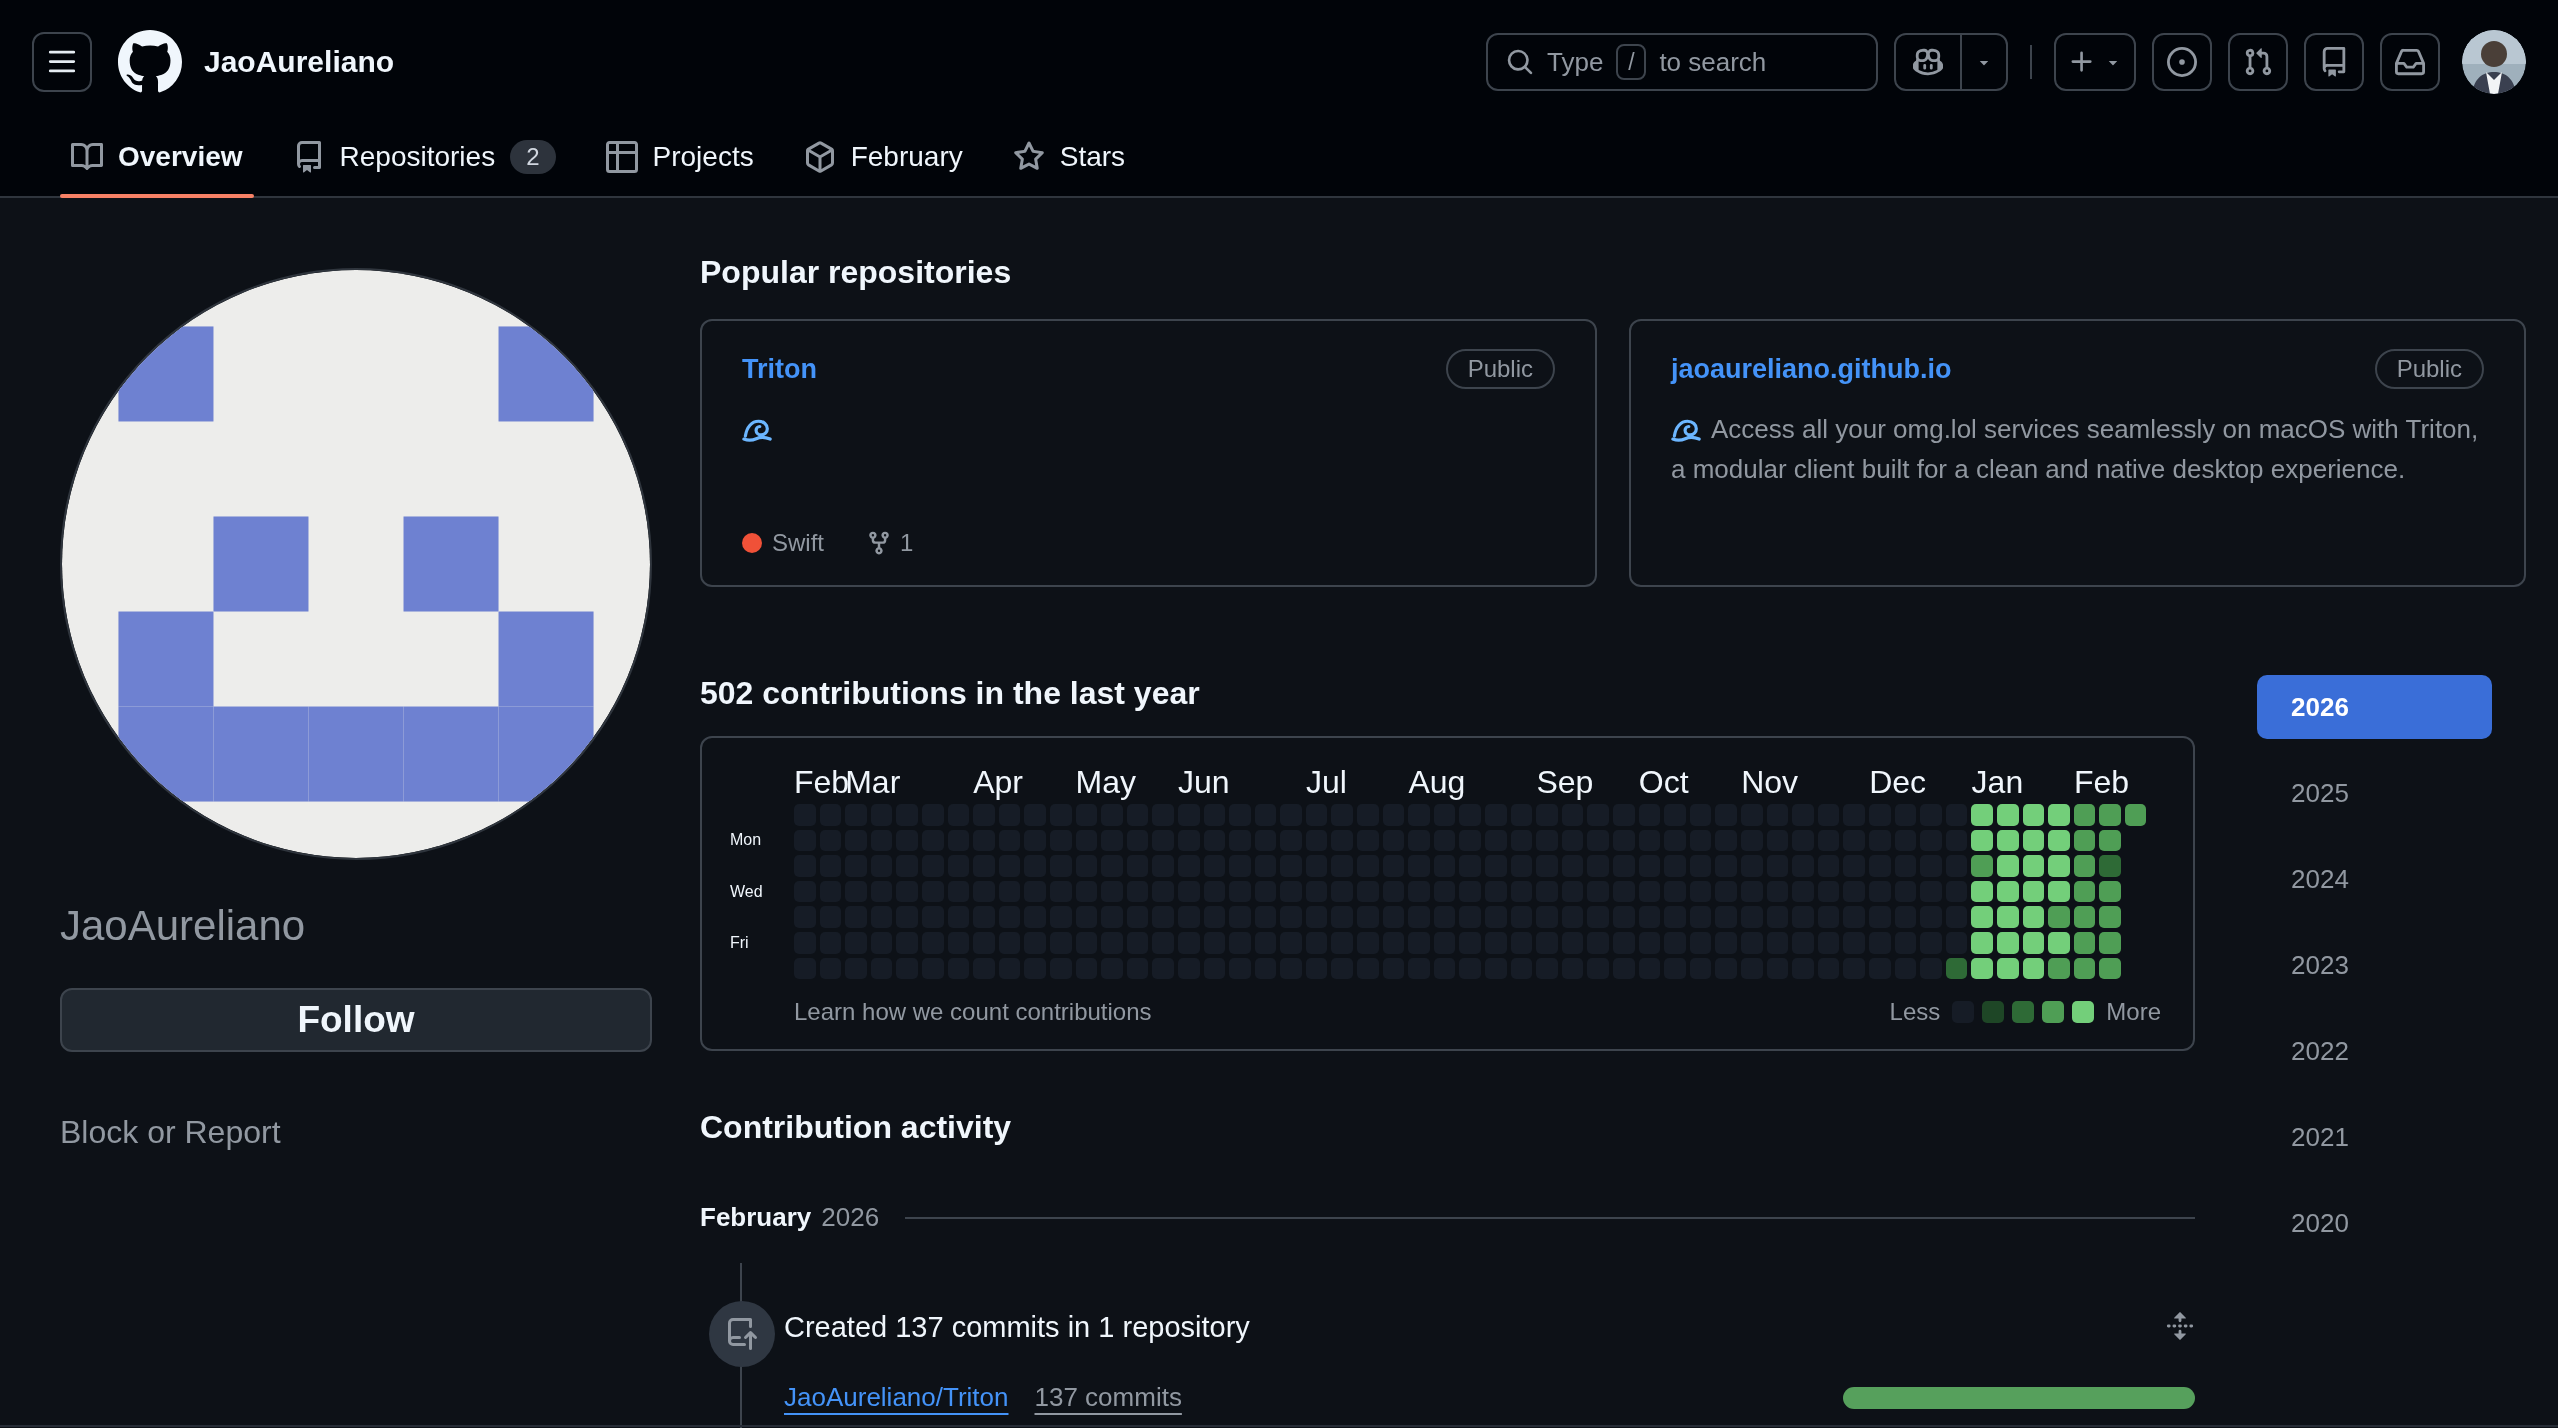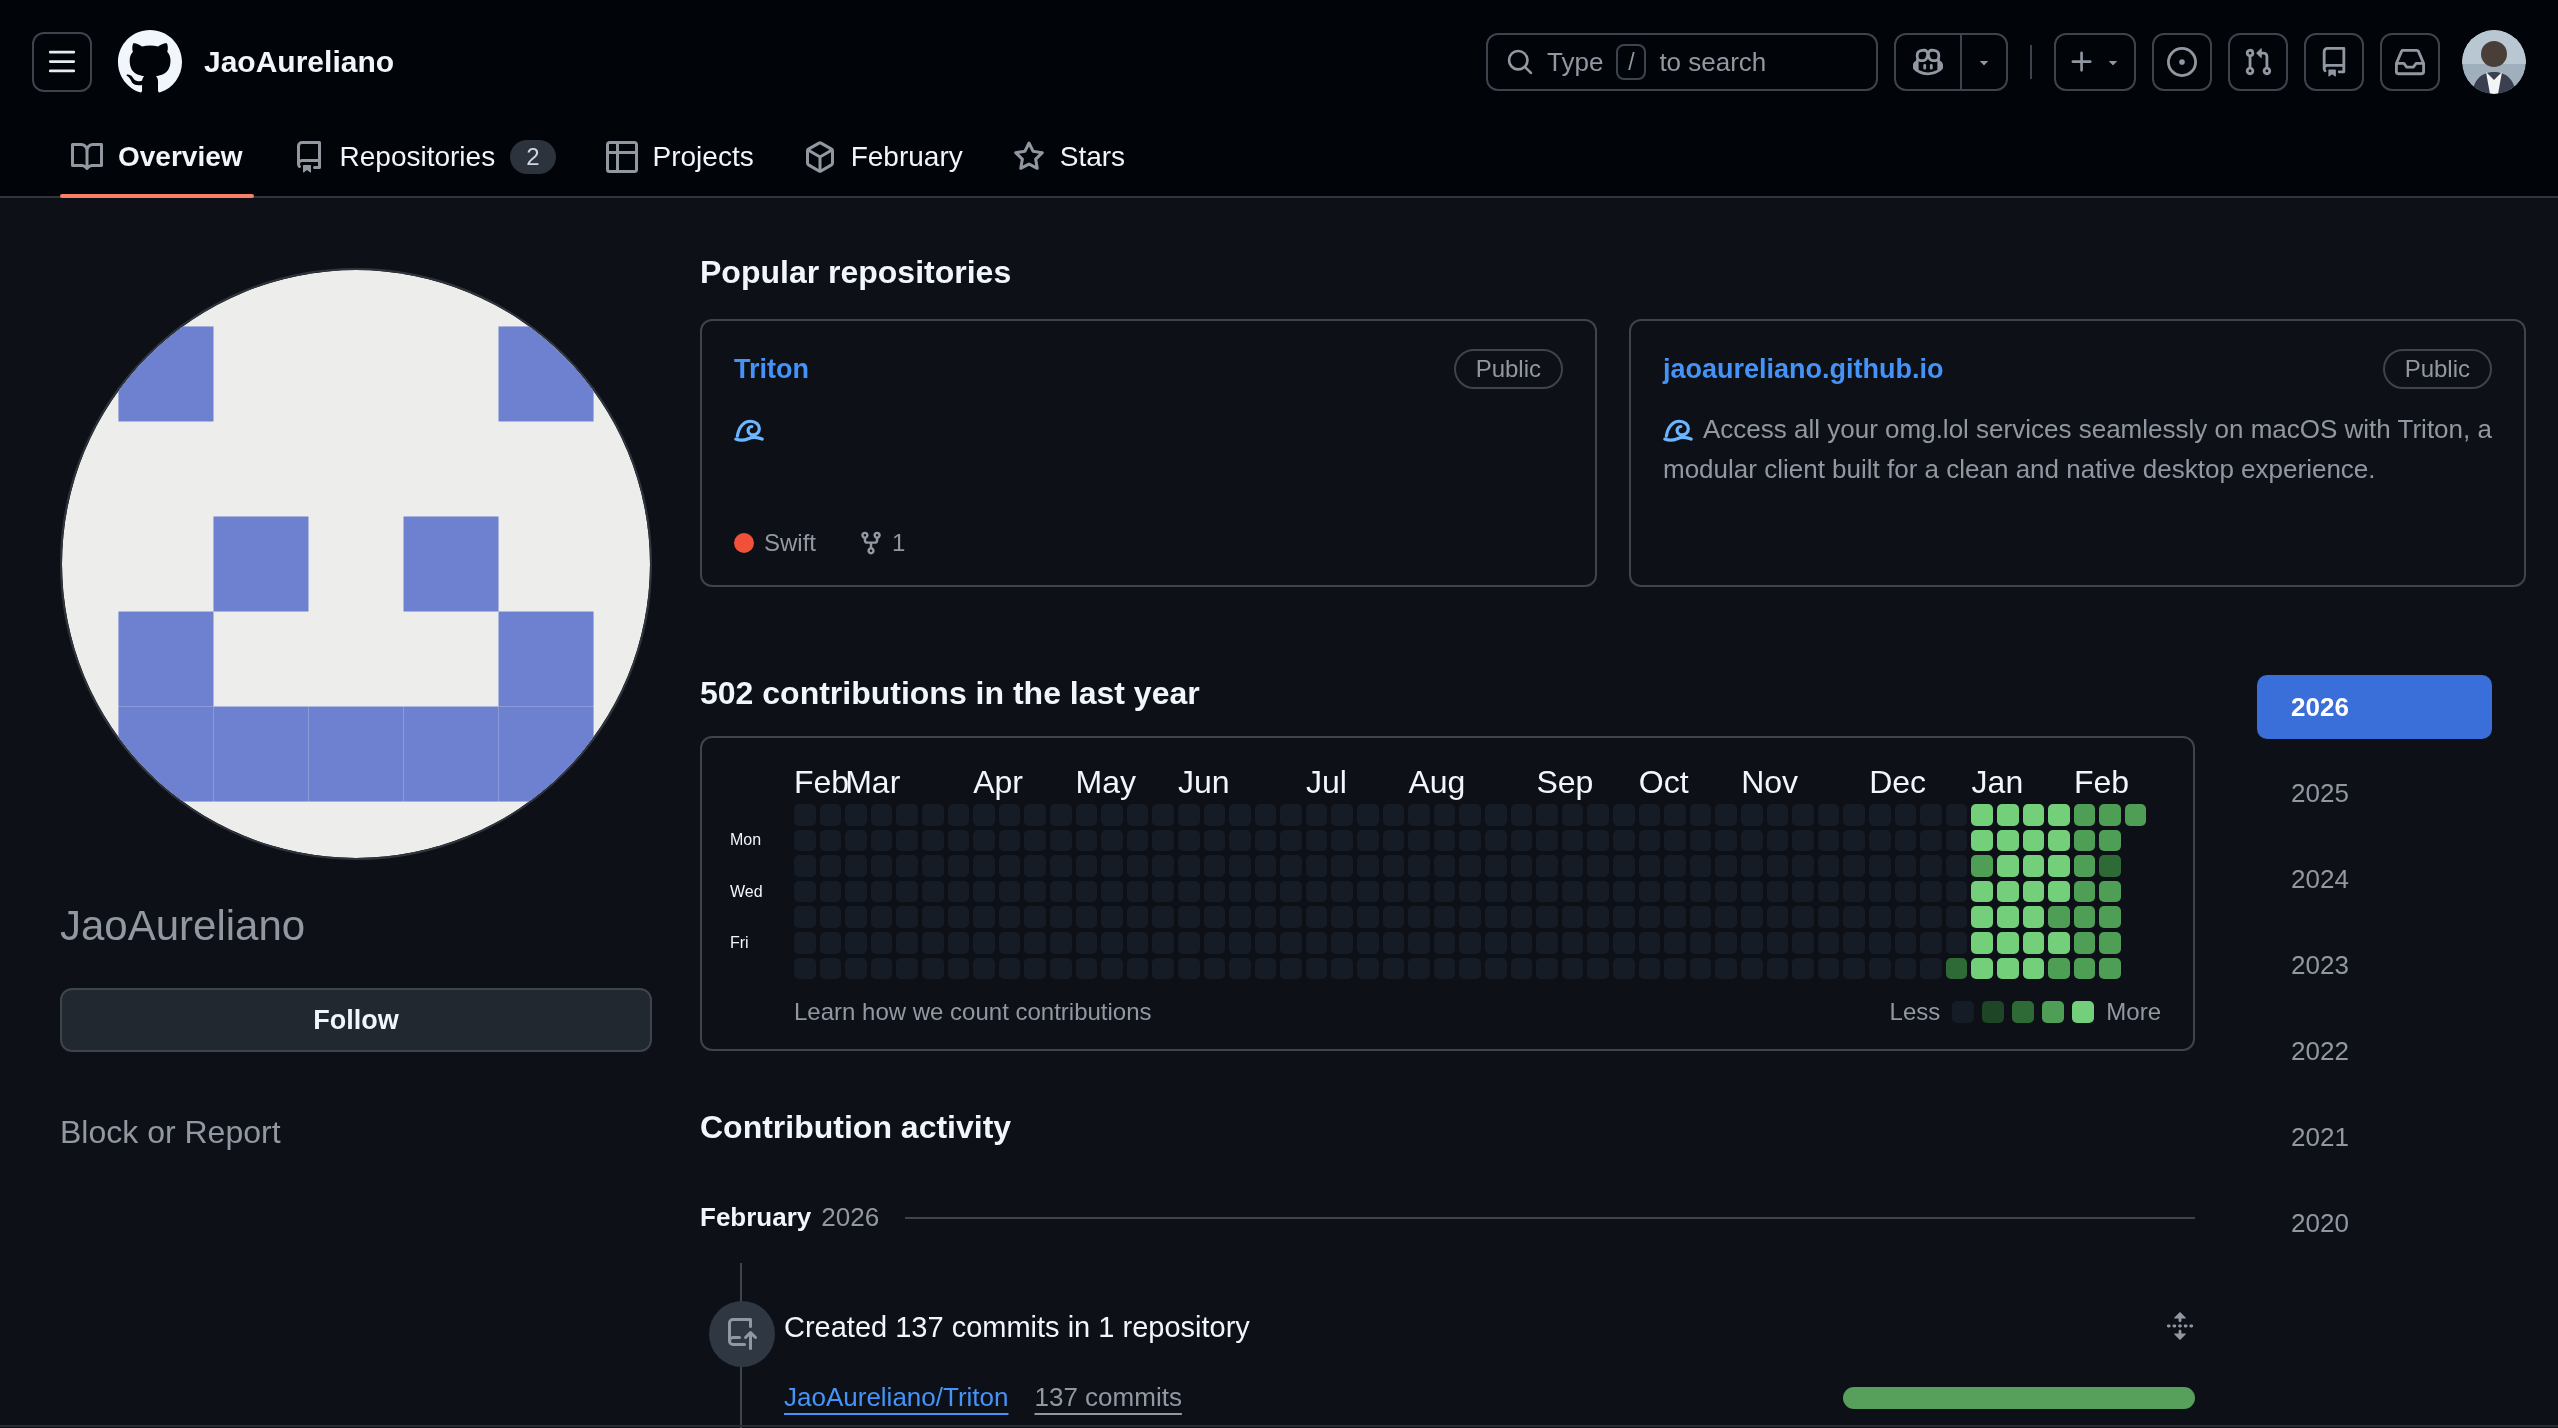--- a/index.html
+++ b/index.html
@@ -44,29 +44,29 @@
     height: 4px; border-radius: 3px; background: #f78166; }
   .tab .counter { background: #2d333c; color: #d1d7e0; border-radius: 999px; font-size: 24px;
     padding: 3px 16px; font-weight: 400; }
 
   
   .main { display: flex; padding: 56px 32px 0 60px; gap: 48px; }
   .sidebar { width: 592px; flex: none; padding-top: 14px; }
   .avatar-wrap { width: 592px; height: 592px; border-radius: 50%; overflow: hidden; border: 2px solid #2f353d; }
   .profile-name { margin-top: 42px; font-size: 42px; font-weight: 400; color: #9198a1; }
   .follow-btn { margin-top: 38px; width: 100%; height: 64px; background: #212830; border: 2px solid #3d444d;
-    border-radius: 12px; color: #f0f6fc; font-size: 27px; font-weight: 600; }
+    border-radius: 12px; color: #f0f6fc; font-size: 37px; font-weight: 600; }
   .block-report { display: inline-block; margin-top: 62px; font-size: 32px; color: #9198a1; }
 
   .content { flex: 1; min-width: 0; }
   .section-h { font-size: 32px; font-weight: 600; color: #f0f6fc; }
 
   
   .repo-cards { display: flex; gap: 32px; margin-top: 28px; }
-  .repo-card { flex: 1; border: 2px solid #3d444d; border-radius: 12px; padding: 28px 32px;
+  .repo-card { flex: 1; border: 2px solid #3d444d; border-radius: 12px; padding: 28px 40px;
     height: 268px; display: flex; flex-direction: column; }
   .repo-head { display: flex; align-items: center; }
   .repo-name { font-size: 27px; font-weight: 600; color: #4493f8; }
   .pill { margin-left: auto; border: 2px solid #3d444d; border-radius: 999px; padding: 4px 20px;
     font-size: 24px; color: #9198a1; }
   .repo-desc { margin-top: 20px; font-size: 26px; line-height: 1.55; color: #9198a1; }
   .repo-desc .wave { display: inline-block; vertical-align: -5px; margin-right: 10px; }
   .repo-meta { margin-top: auto; display: flex; align-items: center; font-size: 24px; color: #9198a1; }
   .lang-dot { width: 20px; height: 20px; border-radius: 50%; margin-right: 10px; }
   .fork-group { display: flex; align-items: center; gap: 8px; margin-left: 42px; }

